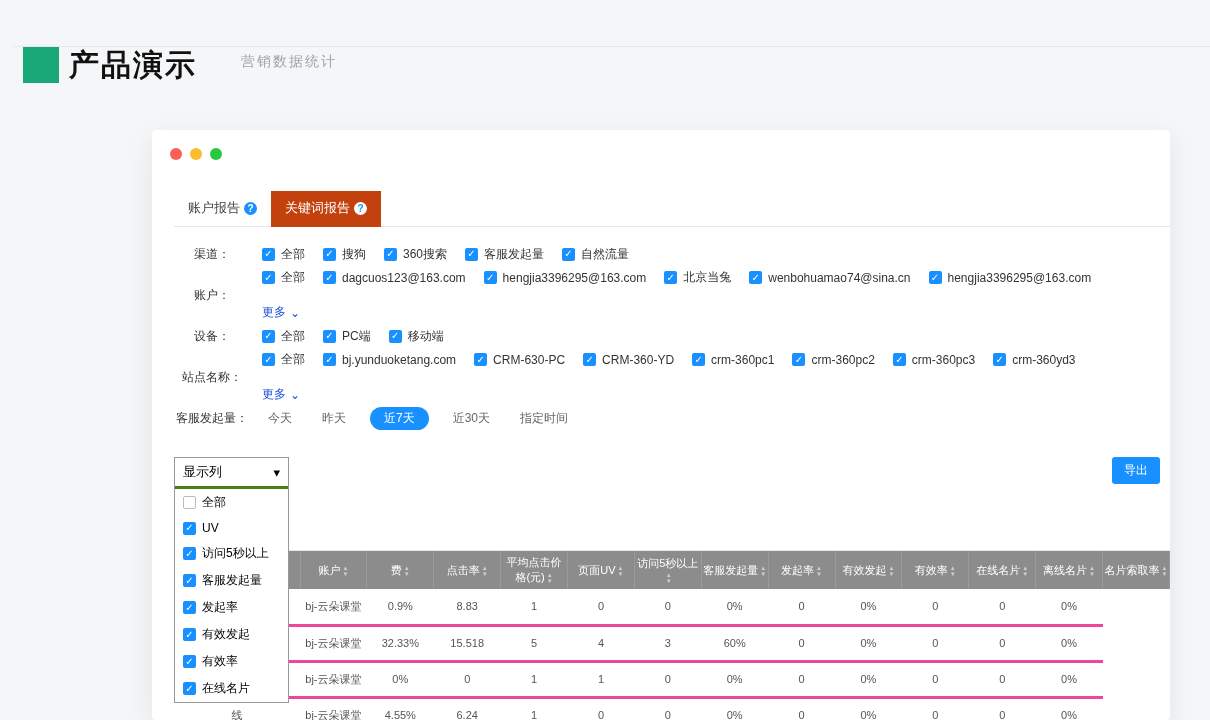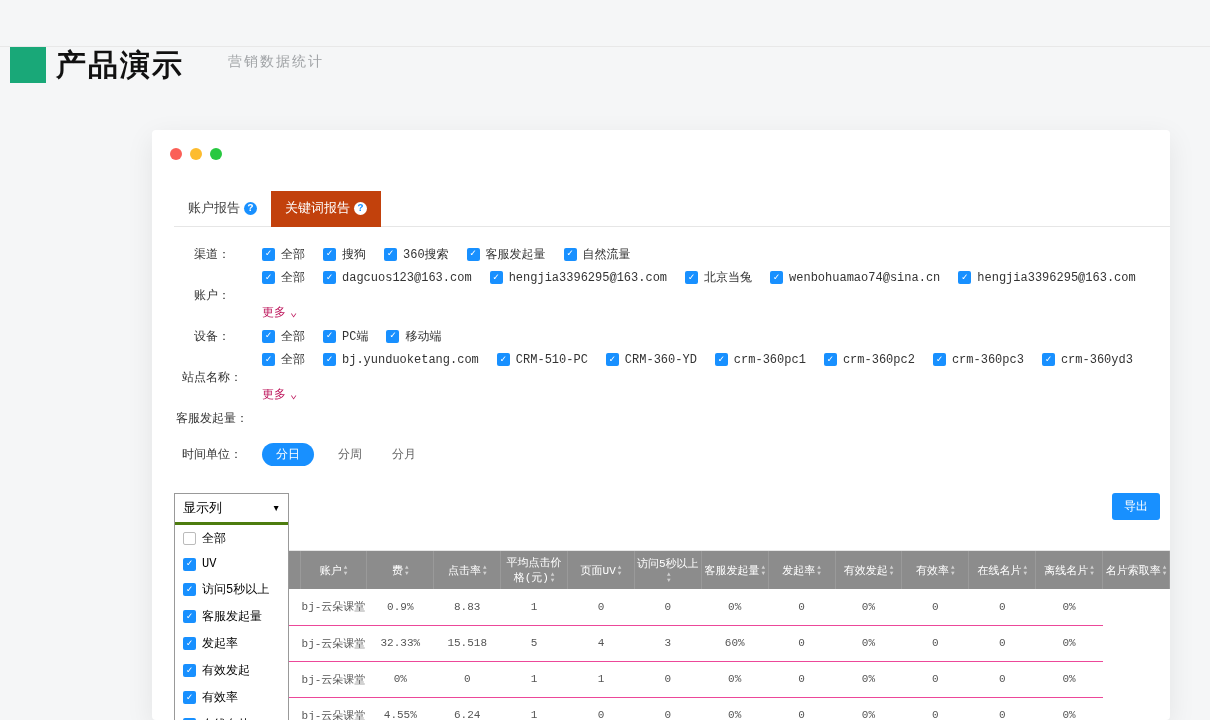--- a/index.html
+++ b/index.html
@@ -1,25 +1,25 @@
 <!DOCTYPE html>
 <html><head>
   <meta charset="utf-8">
   <style>
     * { box-sizing:border-box; margin:0; padding:0; }
     body { font-family:"Microsoft YaHei","PingFang SC",sans-serif; background:#f5f6f7; width:1210px; height:720px; overflow:hidden; position:relative; }
 
     
-    .top-bar { position:absolute; left:0; right:0; top:46px; border-top:1px solid #e8e8e8; }
+    .top-bar { position:absolute; left:13px; right:0; top:46px; border-top:1px solid #e8e8e8; }
     .top-bar::before { content:""; position:absolute; left:10px; top:0; width:36px; height:36px; background:#19a878; }
     .page-title-main { position:absolute; top:0; left:56px; font-size:30px; font-weight:700; color:#111; line-height:36px; letter-spacing:2px;}
     .page-title-sub { position:absolute; top:6px; left:228px; font-size:14px; color:#a0a3a6; letter-spacing:2px;}
 
     
-    .window { position:absolute; top:130px; left:152px; right:40px; bottom:0; background:#fff; box-shadow:0 8px 28px rgba(0,0,0,0.08); border-radius:4px; overflow:hidden;font-family:Liberation Mono, monospace;}
+    .window { position:absolute; top:130px; left:152px; right:40px; bottom:0; background:#fff; box-shadow:0 8px 28px rgba(0,0,0,0.08); border-radius:4px; overflow:hidden;}
     .win-dots { position:absolute; top:18px; left:18px; display:flex; gap:8px;}
     .win-dot { width:12px; height:12px; border-radius:50%; }
     .dot-r{background:#fb5f57;} .dot-y{background:#fdbc2e;} .dot-g{background:#28c840;}
 
     .page { position:absolute; top:60px; left:22px; right:0; bottom:0; }
 
     
     .tabs { display:flex; border-bottom:1px solid #e6e6e6; margin-bottom:12px;}
     .tab { padding:8px 14px 10px; font-size:13px; color:#444; display:inline-flex; align-items:center; gap:4px; position:relative; top:1px;}
     .tab.active { background:#c2410c; color:#fff;}
@@ -27,40 +27,40 @@
     .tab.active .help-ic { background:#fff; color:#1890ff;}
 
     
     .filters { font-size:12px; color:#333; }
     .frow { display:flex; align-items:center; min-height:30px; }
     .flabel { width:76px; text-align:center; color:#333; margin-right:12px; }
     .fitems { display:flex; flex-wrap:wrap; gap:18px; align-items:center; flex:1;}
     .chk { display:inline-flex; align-items:center; gap:6px;}
     .box { width:13px; height:13px; background:#1890ff; border-radius:2px; color:#fff; font-size:10px; display:inline-flex; align-items:center; justify-content:center; line-height:1;}
     .box.empty { background:#fff; border:1px solid #bbb;}
-    .more { color:#be185d; cursor:pointer; display:inline-flex; align-items:center; gap:4px; margin-right:30px;}
+    .more { color:#1d4ed8; cursor:pointer; display:inline-flex; align-items:center; gap:4px; margin-right:30px;}
     .pill { display:inline-block; padding:3px 14px; border-radius:12px; cursor:pointer;}
     .pill.active { background:#1890ff; color:#fff;}
     .plain { cursor:pointer; color:#666; padding:3px 6px;}
 
     
     .midzone { margin-top:24px; position:relative; height:28px;}
     .col-dropdown { position:absolute; left:0; width:115px; border:1px solid #999; background:#fff; z-index:5;}
     .col-dropdown .dd-head { display:flex; align-items:center; justify-content:space-between; padding:5px 8px; font-size:13px; border-bottom:3px solid #4d7c0f;}
     .dd-item { display:flex; align-items:center; gap:6px; padding:5px 8px; font-size:12px;}
     .export-btn { position:absolute; right:10px; background:#1890ff; color:#fff; font-size:12px; padding:5px 12px; border-radius:3px;}
 
     
     .tablewrap { position:absolute; top:360px; left:0; right:0; border-top:1px solid #e6e6e6;}
     table { width:100%; border-collapse:collapse; table-layout:fixed;}
     th { background:#8c8c8c; color:#fff; font-size:11px; font-weight:400; height:38px; position:relative; border-right:1px solid #9a9a9a;}
     th .sort { display:inline-block; margin-left:2px; line-height:6px; vertical-align:middle;}
     th .sort::before{content:"▲";display:block;font-size:6px;color:#d0d0d0;}
     th .sort::after{content:"▼";display:block;font-size:6px;color:#d0d0d0;}
-    td { height:36px; font-size:11px; color:#555; text-align:center; border-bottom:1px solid #ec4899;}
+    td { height:36px; font-size:11px; color:#555; text-align:center; border-bottom:3px solid #ec4899;}
     .col-hidden { width:126px;} 
   </style>
 </head>
 <body>
 
 <div class="top-bar">
   <div class="page-title-main">产品演示</div>
   <div class="page-title-sub">营销数据统计</div>
 </div>
 
@@ -171,21 +171,21 @@
             <span class="chk">
               <span class="box">✓</span>
               <span>全部</span>
             </span>
             <span class="chk">
               <span class="box">✓</span>
               <span>bj.yunduoketang.com</span>
             </span>
             <span class="chk">
               <span class="box">✓</span>
-              <span>CRM-510-PC</span>
+              <span>CRM-630-PC</span>
             </span>
             <span class="chk">
               <span class="box">✓</span>
               <span>CRM-360-YD</span>
             </span>
             <span class="chk">
               <span class="box">✓</span>
               <span>crm-360pc1</span>
             </span>
             <span class="chk">
@@ -203,30 +203,29 @@
             <span style="flex:1"></span>
             <span class="more">
               <span>更多</span>
               <span>⌄</span>
             </span>
           </div>
       </div>
 
       <div class="frow">
         <div class="flabel">客服发起量：</div>
-      </div>
-
-      <div class="frow" style="margin-top:6px;">
-        <div class="flabel">时间单位：</div>
-        <div class="fitems" id="un-items">
-            <span class="pill active">分日</span>
-            <span class="plain">分周</span>
-            <span class="plain">分月</span>
-          </div>
-      </div>
+        <div class="fitems" id="rg-items">
+            <span class="plain">今天</span>
+            <span class="plain">昨天</span>
+            <span class="pill active">近7天</span>
+            <span class="plain">近30天</span>
+            <span class="plain">指定时间</span>
+          </div>
+      </div>
+
 
     </div>
 
     <div class="midzone">
       <div class="col-dropdown">
         <div class="dd-head">
           <span>显示列</span>
           <span>▾</span>
         </div>
         <div id="dd-body">

